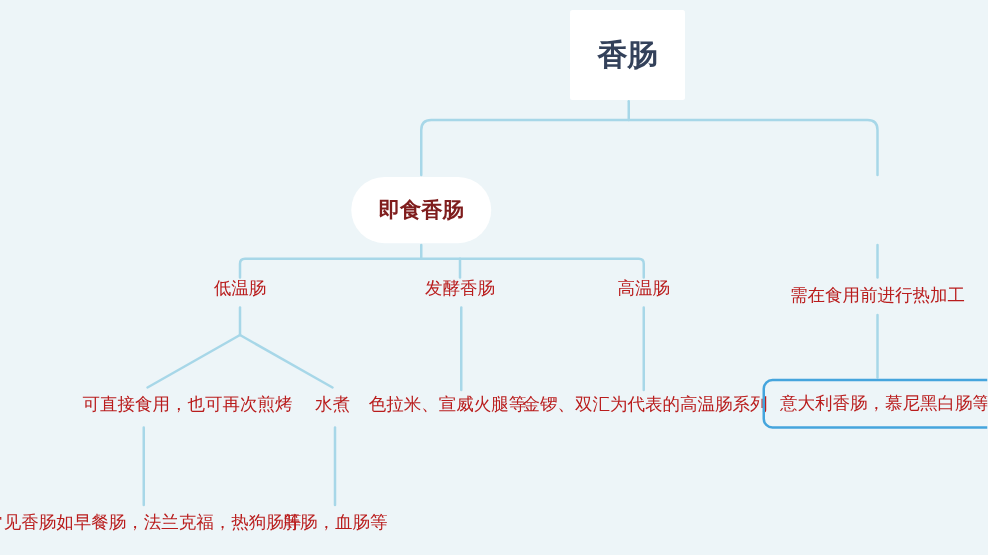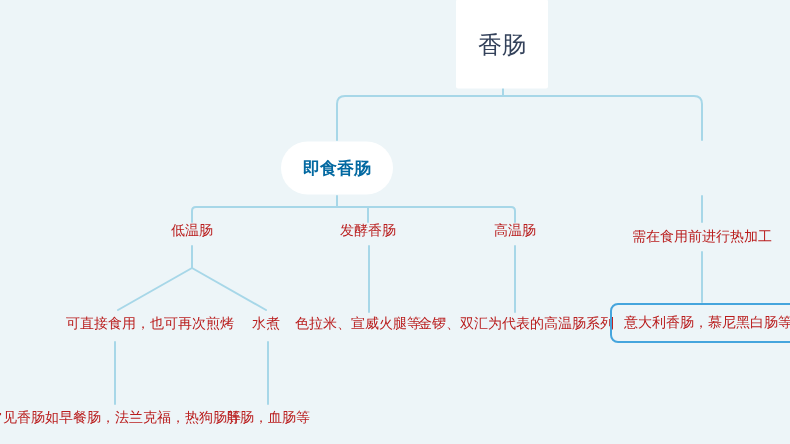--- a/index.html
+++ b/index.html
@@ -20,36 +20,36 @@
     position: absolute;
     transform: translate(-50%, -50%);
     color: #b91c1c;
     white-space: nowrap;
     text-align: center;
     z-index: 2;
   }
   .node.root-box {
     background: #ffffff;
     width: 92px;
-    height: 89px;
+    height: 72px;
     display: flex;
     align-items: center;
     justify-content: center;
     font-size: 24px;
-    font-weight: normal;
+    font-weight: bold;
     color: #33415a;
     border-radius: 2px;
   }
   .node.pill {
     background: #ffffff;
     padding: 15px 22px;
     border-radius: 27px;
     font-size: 17px;
     font-weight: bold;
-    color: #0369a1;
+    color: #7f1d1d;
   }
   .node.plain { font-size: 14px; }
   .node.outlined {
     border: 2px solid #45a5dd;
     border-radius: 8px;
     padding: 9px 12px;
     font-size: 14px;
   }
   
   #node-root      { left: 502px; top: 44px;  }

